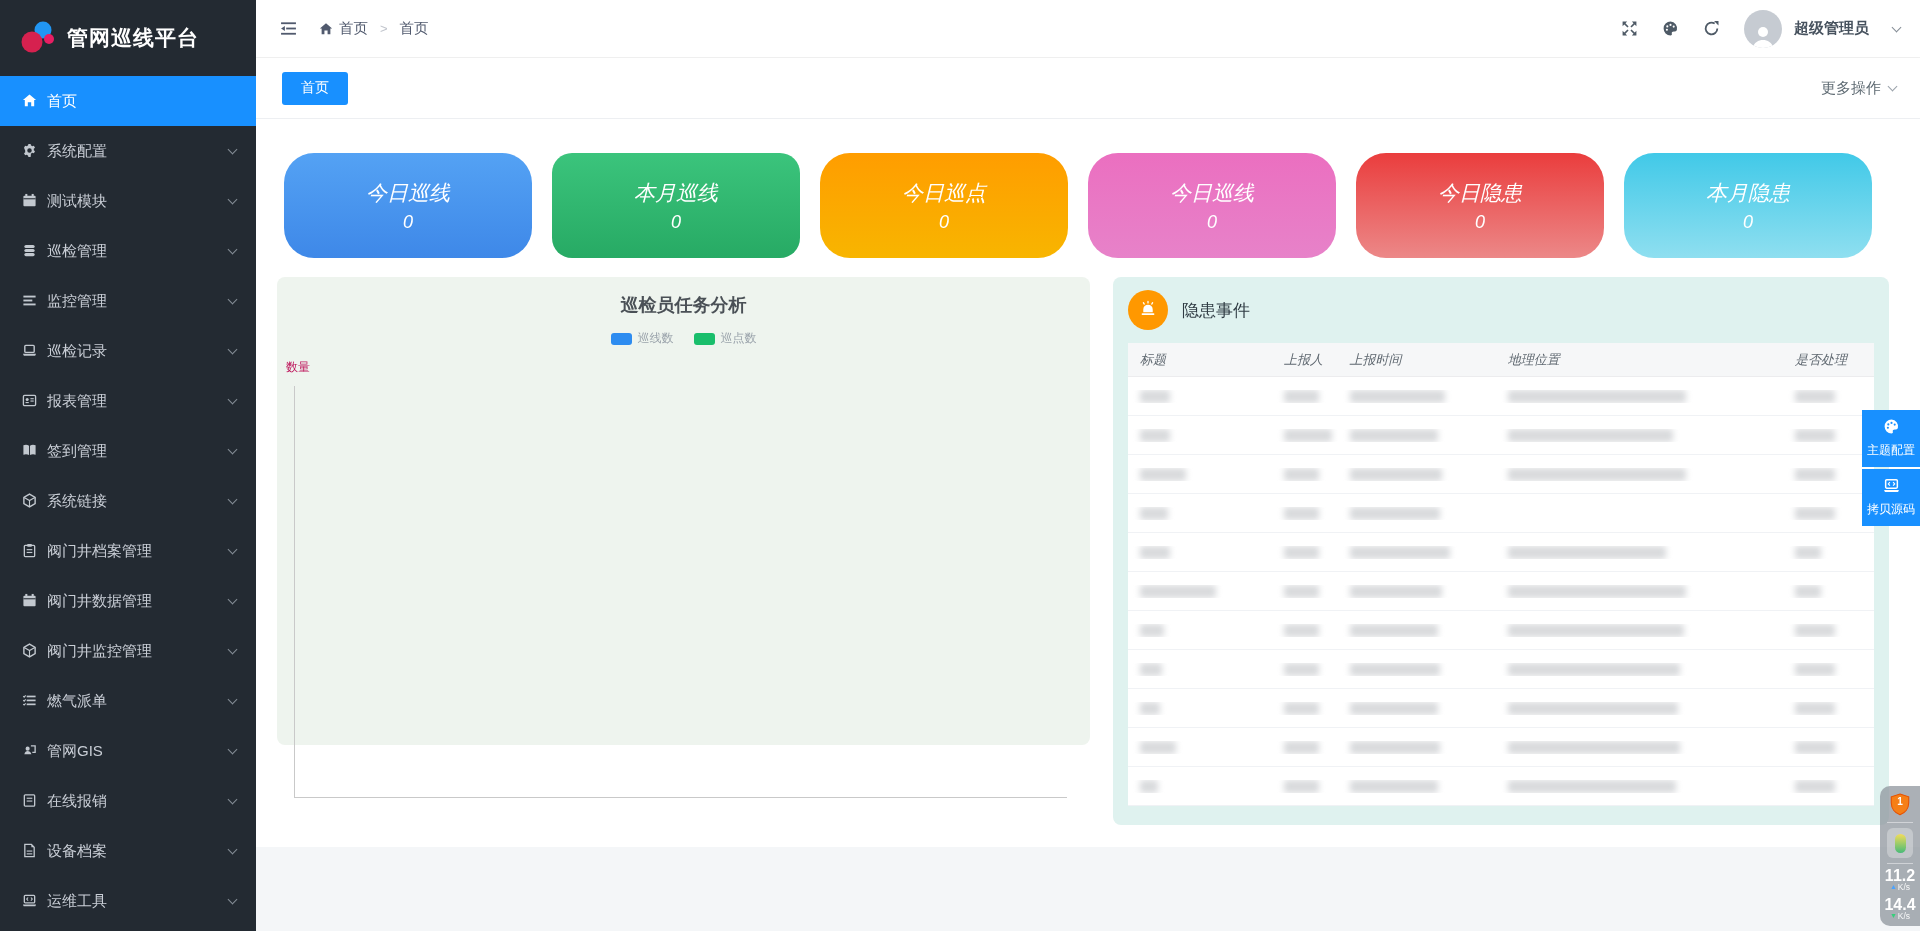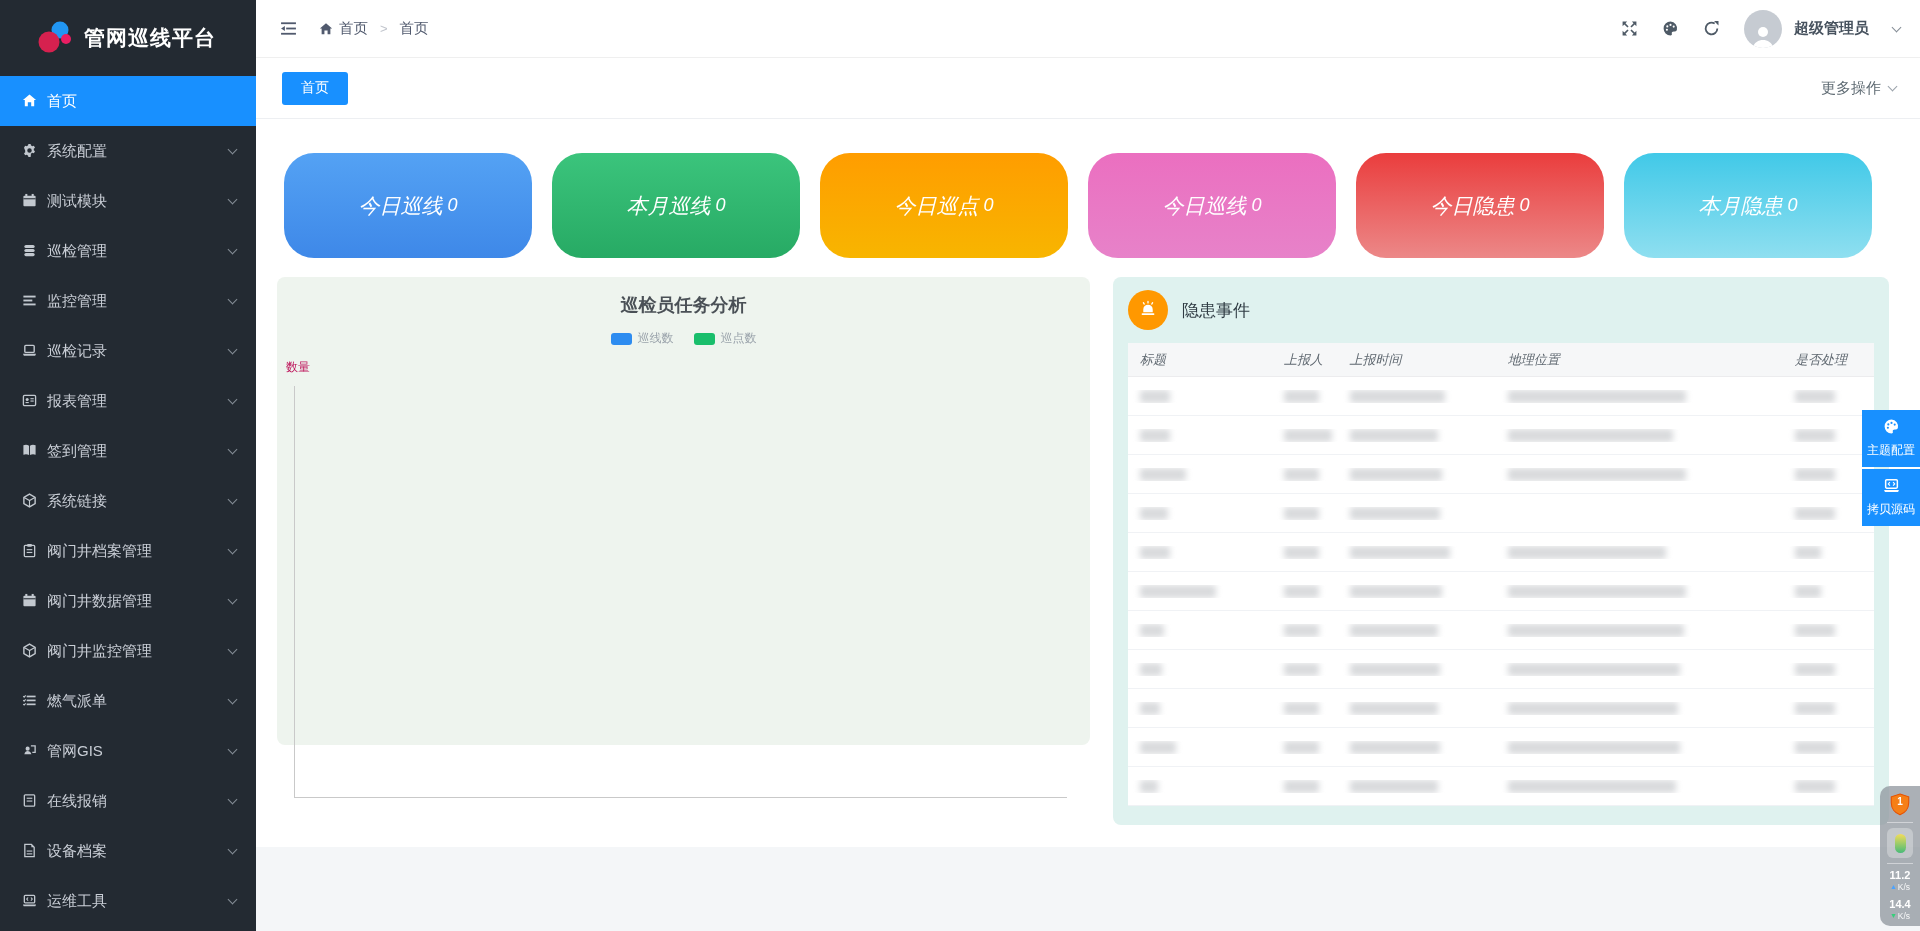--- a/index.html
+++ b/index.html
@@ -1,21 +1,21 @@
 <!DOCTYPE html>
 <html><head>
 <meta charset="utf-8">
 <style>
   * { box-sizing: border-box; margin: 0; padding: 0; }
   html,body { width:1920px; height:931px; overflow:hidden;
     font-family:"Liberation Sans","DejaVu Sans",sans-serif; background:#f4f6f8; }
 
   
   .sidebar { position:absolute; left:0; top:0; width:256px; height:931px; background:#232a32; z-index:20; }
-  .logo-row { height:76px; display:flex; align-items:center; padding-left:38px; gap:10px; }
+  .logo-row { height:76px; display:flex; align-items:center; padding-left:21px; gap:10px; }
   .logo-title { color:#fff; font-size:21px; font-weight:bold; letter-spacing:1px; }
   .menu-item { height:50px; display:flex; align-items:center; padding:0 20px 0 22px;
     color:#c9ced6; font-size:15px; cursor:pointer; }
   .menu-item .icn { width:16px; height:16px; display:inline-flex; margin-right:9px; color:#c2c8cf; }
   .menu-item .icn svg { width:15px; height:15px; }
   .menu-item.active { background:#1890ff; color:#fff; }
   .menu-item.active .icn { color:#fff; }
   .chev { width:7px; height:7px; border-right:1.6px solid #858d96; border-bottom:1.6px solid #858d96;
     transform:rotate(45deg); margin-left:auto; margin-top:-3px; }
 
@@ -39,21 +39,21 @@
     border:none; border-radius:3px; padding:0 18px; cursor:pointer; }
   .more-ops { margin-left:auto; display:flex; align-items:center; gap:8px; color:#5f6b73;
     font-size:15px; cursor:pointer; }
   .more-ops .chev { border-color:#9aa2aa; }
 
   .content { position:absolute; left:0; right:0; top:119px; height:728px; background:#fff; }
 
   
   .cards { position:absolute; left:28px; top:34px; display:flex; gap:20px; }
   .card { width:248px; height:105px; border-radius:30px; color:#fff; font-style:italic;
-    display:flex; flex-direction:row; align-items:center; justify-content:center; gap:5px; }
+    display:flex; flex-direction:column; align-items:center; justify-content:center; gap:5px; }
   .card .c-label { font-size:21px; }
   .card .c-value { font-size:18px; }
 
   
   .chart-panel { position:absolute; left:21px; top:158px; width:813px; height:468px;
     background:#eef4ee; border-radius:8px; }
   .chart-title { text-align:center; padding-top:16px; font-size:18px; font-weight:bold; color:#4a5056; }
   .legend { display:flex; justify-content:center; gap:20px; margin-top:13px; }
   .legend-item { display:flex; align-items:center; gap:6px; font-size:12px; color:#9aa3ab; }
   .swatch { width:21px; height:12px; border-radius:3px; }
@@ -88,21 +88,21 @@
   .speed-widget { position:absolute; right:0; top:786px; width:40px; height:140px; z-index:50;
     background:rgba(143,150,157,.75); border-radius:10px 0 0 10px;
     display:flex; flex-direction:column; align-items:center; padding-top:7px; }
   .sw-div { width:26px; height:1px; background:rgba(255,255,255,.45); margin:5px 0; }
   .shield-wrap { position:relative; width:22px; height:24px; }
   .shield-badge { position:absolute; left:0; top:3px; width:22px; text-align:center;
     font-size:10px; font-weight:bold; color:#fff; }
   .caps-outer { width:26px; height:30px; background:rgba(255,255,255,.30); border-radius:6px;
     display:flex; align-items:center; justify-content:center; }
   .caps { width:11px; height:19px; border-radius:6px; background:linear-gradient(180deg,#f2dc5a,#48bb78); }
-  .sw-val { font-size:11px; font-weight:bold; color:#fff; line-height:13px; }
+  .sw-val { font-size:16px; font-weight:bold; color:#fff; line-height:13px; }
   .sw-unit { font-size:8.5px; color:rgba(255,255,255,.92); line-height:10px; display:flex; align-items:center; gap:1px;}
   .arr-up { color:#4aa3ff; font-size:7px; }
   .arr-dn { color:#35d07a; font-size:7px; }
 </style>
 </head>
 <body>
 
 <aside class="sidebar">
   <div class="logo-row">
     <svg width="36" height="36" viewBox="0 0 36 36">
@@ -364,21 +364,21 @@
     </div>
   </div>
 
   <div class="content">
 
     <div class="cards" id="stat-cards">
         <div class="card" style="background: linear-gradient(rgb(84, 162, 244), rgb(62, 136, 232));">
           <span class="c-label">今日巡线</span>
           <span class="c-value">0</span>
         </div>
-        <div class="card" style="background: linear-gradient(rgb(59, 196, 124), rgb(39, 170, 100));">
+        <div class="card" style="background: linear-gradient(rgb(59, 196, 124), rgb(39, 170, 100)); border-radius: 20px;">
           <span class="c-label">本月巡线</span>
           <span class="c-value">0</span>
         </div>
         <div class="card" style="background: linear-gradient(rgb(255, 157, 0), rgb(248, 181, 0));">
           <span class="c-label">今日巡点</span>
           <span class="c-value">0</span>
         </div>
         <div class="card" style="background: linear-gradient(rgb(235, 111, 192), rgb(231, 130, 201));">
           <span class="c-label">今日巡线</span>
           <span class="c-value">0</span>

